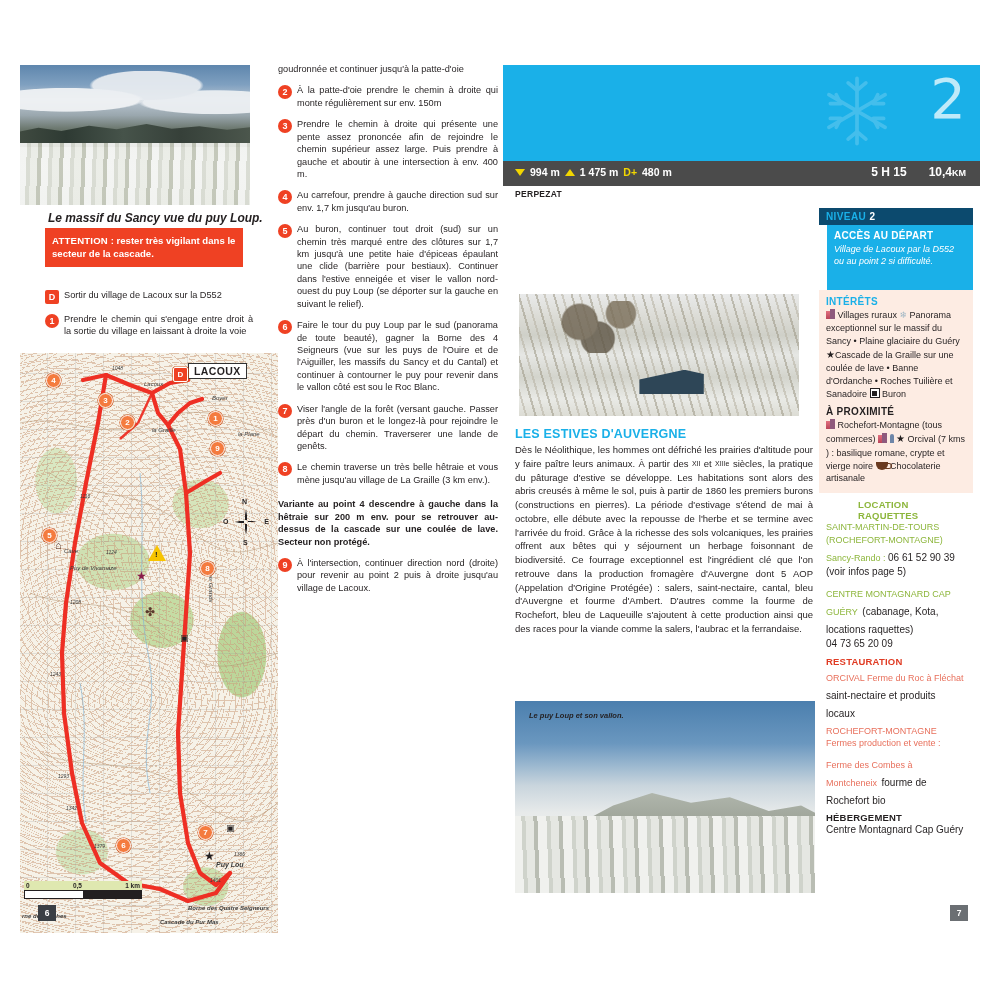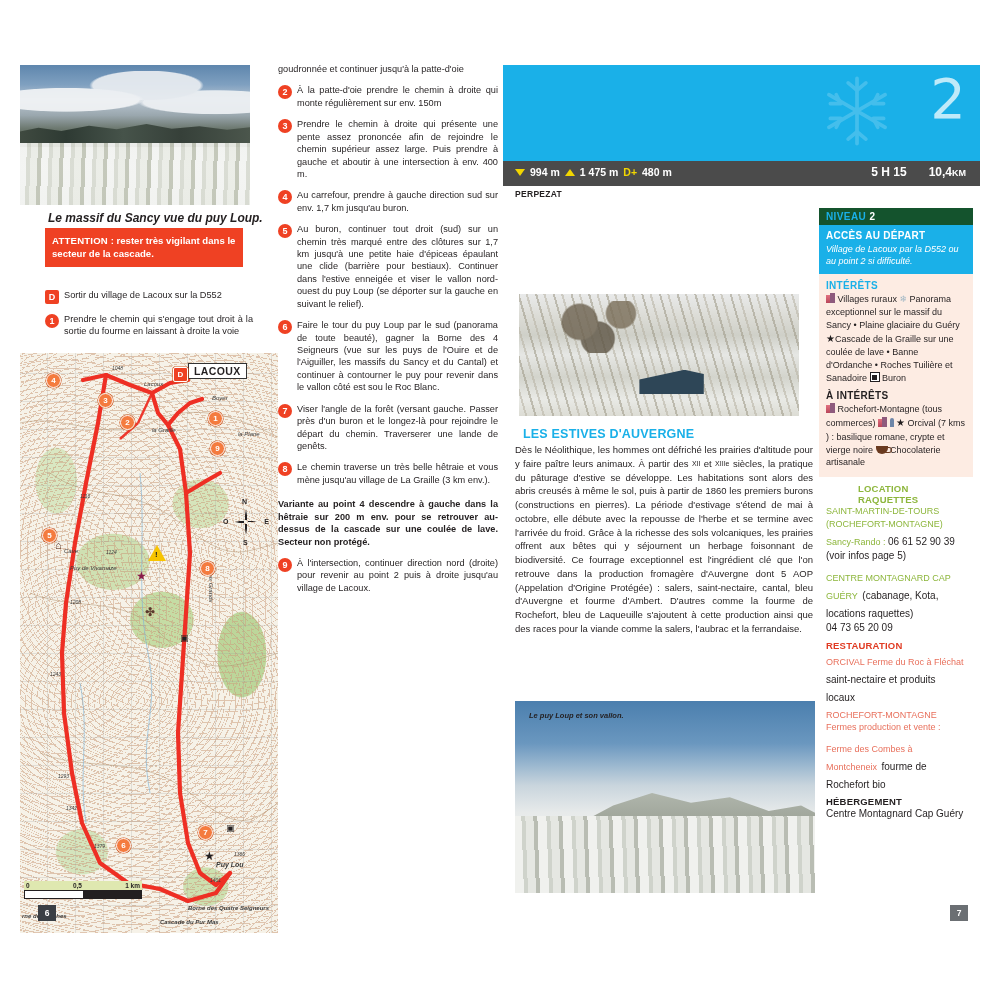--- a/index.html
+++ b/index.html
@@ -128,39 +128,39 @@
   .photo-buron .rock{position:absolute;inset:0;
     background:repeating-linear-gradient(74deg,transparent 0 6px,#b7b2a3 6px 8px,transparent 8px 15px,#9d9886 15px 17px);
     opacity:.55;}
   .photo-buron .brush{position:absolute;left:8%;top:6%;width:46%;height:42%;
     background:radial-gradient(circle at 30% 40%,#6d6250 0 18%,transparent 20%),
                radial-gradient(circle at 62% 24%,#7a6e59 0 16%,transparent 18%),
                radial-gradient(circle at 44% 72%,#5f5646 0 20%,transparent 22%);opacity:.8;}
   .photo-buron .hut{position:absolute;left:43%;top:62%;width:23%;height:20%;background:#2e4657;
     clip-path:polygon(0 40%,70% 0,100% 18%,100% 100%,0 100%);}
 
-  .sect-title{position:absolute;left:12px;top:362px;font-size:12.5px;font-weight:700;color:#1ab0e8;letter-spacing:.2px;margin-left:8px;}
+  .sect-title{position:absolute;left:12px;top:362px;font-size:12.5px;font-weight:700;color:#1ab0e8;letter-spacing:.2px;}
   .body-txt{position:absolute;left:12px;top:378px;width:298px;font-size:9.5px;line-height:1.45;text-align:justify;color:#231f20;}
   .body-txt .sc{font-size:7px;vertical-align:.12em;}
 
   .photo-valley{position:absolute;left:12px;top:636px;width:300px;height:192px;overflow:hidden;
     background:linear-gradient(#4b7fae 0%,#6a97bf 22%,#9db9d0 34%,#c9d5dd 44%,#e7eaea 58%,#f2f3f1 74%,#dfe2de 90%,#c8cdc6 100%);}
   .photo-valley .mount{position:absolute;left:-4%;top:40%;width:108%;height:36%;
     background:linear-gradient(#b9bfb5,#8e9489);
     clip-path:polygon(0 82%,10% 62%,22% 70%,34% 40%,46% 22%,58% 36%,70% 28%,82% 48%,92% 40%,100% 60%,100% 100%,0 100%);}
   .photo-valley .fore{position:absolute;left:0;right:0;bottom:0;height:40%;
     background:repeating-linear-gradient(88deg,#f0f1ee 0 9px,#cfd3cb 9px 13px,#e5e7e2 13px 21px,#b9bdb3 21px 25px);}
   .cap-valley{position:absolute;left:26px;top:646px;font-size:7.5px;font-style:italic;font-weight:700;color:#231f20;}
   .pagenum-r{position:absolute;right:12px;bottom:12px;width:18px;height:16px;background:#6b6f73;color:#fff;font-size:8.5px;font-weight:700;display:flex;align-items:center;justify-content:center;}
 
   
   .side{position:absolute;left:316px;top:143px;width:154px;}
-  .niveau{background:#14532d;color:#fff;padding:3px 7px;font-size:10px;font-weight:700;letter-spacing:.4px;}
+  .niveau{background:#0c4a6e;color:#fff;padding:3px 7px;font-size:10px;font-weight:700;letter-spacing:.4px;}
   .niveau .cy{color:#1ab0e8;}
-  .acces{background:#1ab0e8;color:#fff;padding:5px 7px 7px 7px;}
+  .acces{background:#1ab0e8;color:#fff;padding:5px 7px 23px 7px;margin-left:8px;}
   .acces .h{font-size:10px;font-weight:700;letter-spacing:.3px;}
   .acces .b{font-size:9px;font-style:italic;line-height:1.34;margin-top:2px;}
   .interets{background:#fdece3;padding:6px 7px 8px 7px;}
   .interets .h{font-size:10px;font-weight:700;color:#1ab0e8;letter-spacing:.3px;}
   .interets .b{font-size:9px;line-height:1.44;margin-top:2px;color:#231f20;}
   .interets .h2{font-size:10px;font-weight:700;color:#231f20;letter-spacing:.3px;margin-top:5px;}
   .ic{display:inline-block;vertical-align:-1px;}
   .ic-vil{width:9px;height:8px;background:linear-gradient(#e2707f,#b8455a);position:relative;}
   .ic-vil:after{content:"";position:absolute;left:4px;top:-2px;width:5px;height:10px;background:#8e5a7d;}
   .ic-flake{color:#9fb6c4;font-size:9px;}
@@ -197,21 +197,21 @@
       <span class="atn-word">ATTENTION</span><span> : rester très vigilant dans le secteur de la cascade.</span>
     </div>
 
     <div class="steps-col-a">
       <div class="step">
         <div class="badge sq">D</div>
         <div class="step-txt">Sortir du village de Lacoux sur la D552</div>
       </div>
       <div class="step">
         <div class="badge">1</div>
-        <div class="step-txt">Prendre le chemin qui s'engage tout droit à la sortie du fourme en laissant à droite la voie</div>
+        <div class="step-txt">Prendre le chemin qui s'engage entre droit à la sortie du village en laissant à droite la voie</div>
       </div>
     </div>
 
     <div class="steps-col-b">
       <div class="flow">goudronnée et continuer jusqu'à la patte-d'oie</div>
 
       <div class="step">
         <div class="badge">2</div>
         <div class="step-txt">À la patte-d'oie prendre le chemin à droite qui monte régulièrement sur env. 150m</div>
       </div>
@@ -414,21 +414,21 @@
         <div class="b">
           <span class="ic ic-vil"></span>
           <span>Villages ruraux</span>
           <span class="ic-flake">❄</span>
           <span>Panorama exceptionnel sur le massif du Sancy • Plaine glaciaire du Guéry</span>
           <span class="ic-star">★</span><span>Cascade de la Graille sur une coulée de lave • Banne d'Ordanche • Roches Tuilière et Sanadoire</span>
           <span class="ic ic-sq"></span>
           <span>Buron</span>
         </div>
 
-        <div class="h2">À INTÉRÊTS</div>
+        <div class="h2">À PROXIMITÉ</div>
         <div class="b">
           <span class="ic ic-vil"></span>
           <span>Rochefort-Montagne (tous commerces)</span>
           <span class="ic ic-vil"></span>
           <span class="ic ic-pers"></span>
           <span class="ic-star">★</span>
           <span>Orcival (7 kms ) : basilique romane, crypte et vierge noire</span>
           <span class="ic ic-choc"></span>
           <span>Chocolaterie artisanale</span>
         </div>

